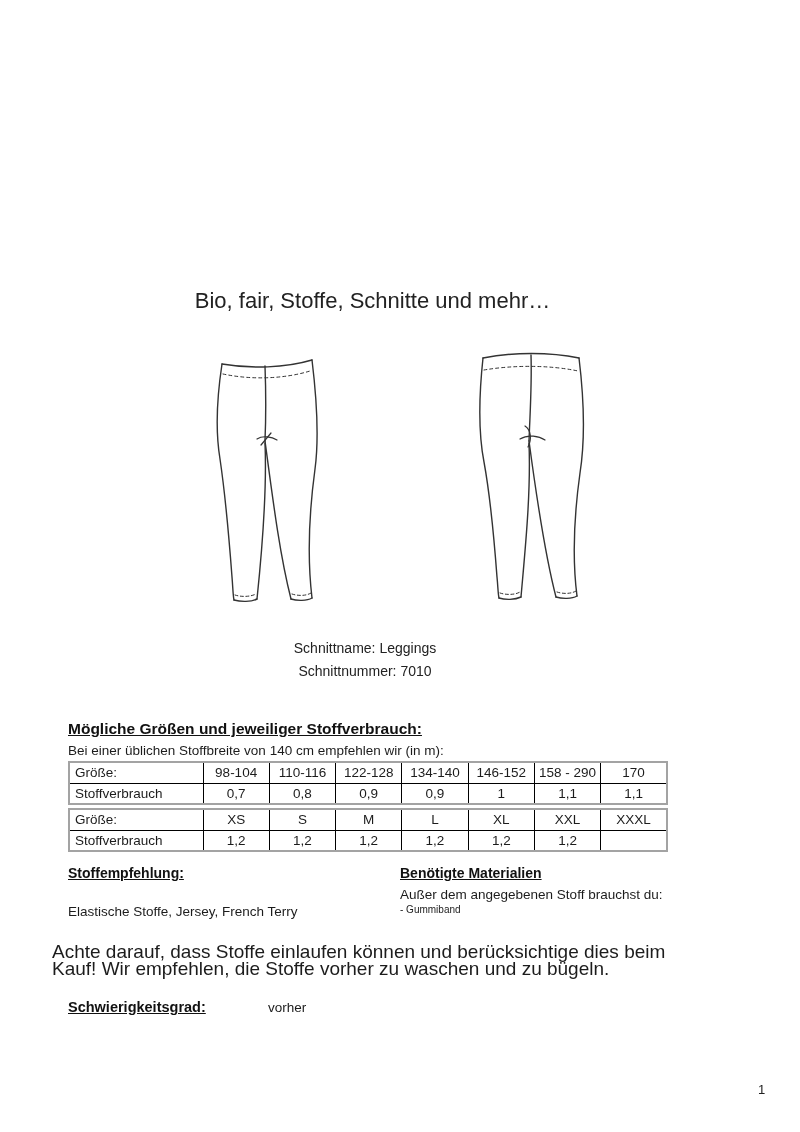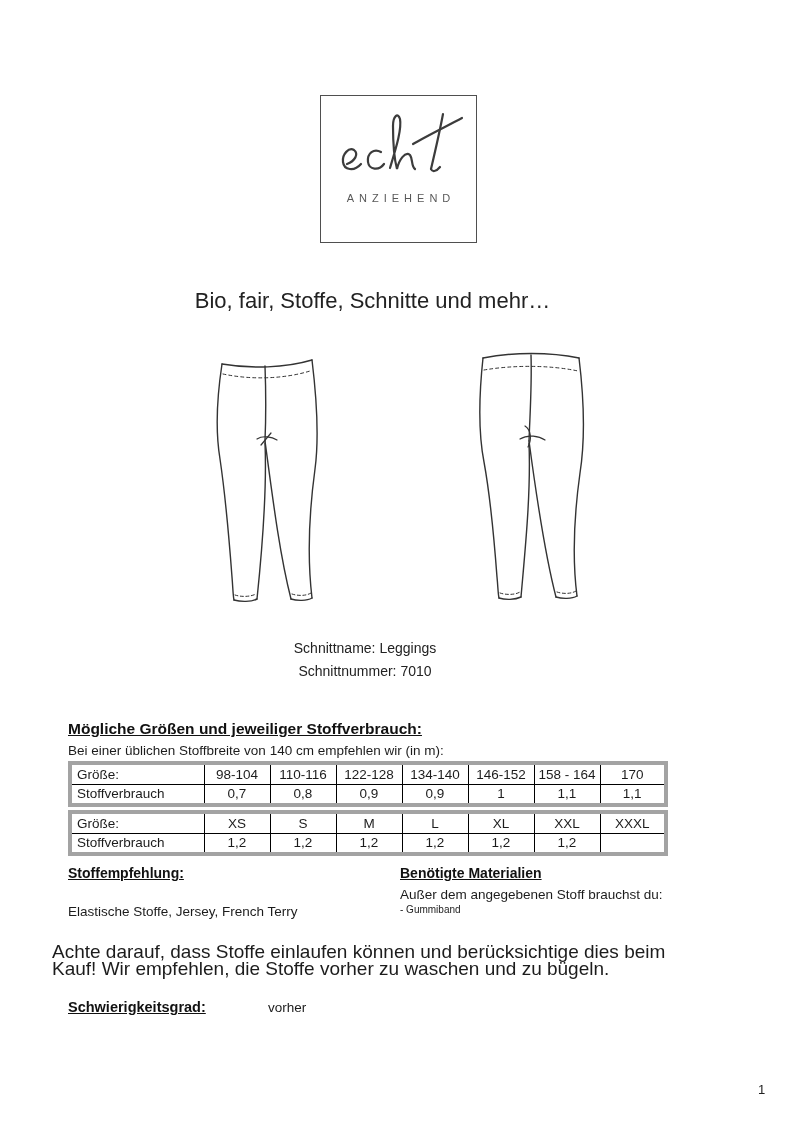--- a/index.html
+++ b/index.html
@@ -43,21 +43,21 @@
   }
   .sizes-intro { position:absolute; left:68px; top:743px; font-size:13.5px; }
 
   .tables-wrap { position:absolute; left:68px; top:761px; }
   table.size-table { border-collapse:collapse; table-layout:fixed; width:600px; background:#fff; }
   table.size-table + table.size-table { margin-top:3px; }
   table.size-table td {
     border:1px solid #000; height:21px; font-size:13.5px; text-align:center;
     padding:0 2px; overflow:hidden; white-space:nowrap;
   }
-  table.size-table { border:4px solid #a3a3a3; }
+  table.size-table { border:2px solid #a3a3a3; }
   table.size-table td.rowlabel { text-align:left; padding-left:5px; width:134px; }
 
   
   .sub-heading {
     font-size:14px; font-weight:bold; text-decoration:underline; color:#111;
     position:absolute;
   }
   .fabric-heading    { left:68px;  top:865px; }
   .materials-heading { left:400px; top:865px; }
   .materials-line1 { position:absolute; left:400px; top:887px; font-size:13.5px; }
@@ -75,33 +75,20 @@
   .difficulty-value { position:absolute; left:268px; top:1000px; font-size:13.5px; }
 
   
   .page-number { position:absolute; left:758px; top:1082px; font-size:13px; color:#222; }
 </style>
 </head>
 <body>
 
 <div class="page">
 
-  <div class="logo-box">
-    <svg class="logo-script" width="140" height="82" viewBox="0 0 140 82">
-      <g fill="none" stroke="#3c3c3c" stroke-width="2.2" stroke-linecap="round">
-        <path d="M18,56 C26,53 30,46 25,42 C20,39 13,46 14,54 C15,62 25,64 32,56"></path>
-        <path d="M52,44 C45,40 38,45 39,54 C40,62 50,63 55,56"></path>
-        <path d="M61,60 C66,43 73,22 71,11 C69,4 64,8 64,18 C64,34 65,50 68,61 C70,52 76,43 81,47 C84,51 82,58 86,61"></path>
-        <path d="M102,61 C106,44 111,22 114,6"></path>
-        <path d="M102,61 C103,64 107,64 111,59"></path>
-        <path d="M84,36 C96,29 116,19 133,10"></path>
-      </g>
-    </svg>
-    <div class="logo-caption">ANZIEHEND</div>
-  </div>
 
   <div class="doc-title">Bio, fair, Stoffe, Schnitte und mehr…</div>
 
   <svg class="drawing-front" width="105" height="257" viewBox="0 0 105 257">
     <g fill="none" stroke="#333" stroke-width="1.4" stroke-linecap="round">
       <path d="M7,13 C36,18 70,17 97,9"></path>
       <path d="M7,13 C2,46 0,78 5,108 C10,142 14,186 17,226 C18,238 18,245 19,249"></path>
       <path d="M19,249 C26,251 36,251 42,248"></path>
       <path d="M42,248 C47,200 52,140 50,92"></path>
       <path d="M50,90 C58,150 65,205 76,248"></path>
@@ -145,21 +132,21 @@
   <div class="tables-wrap">
     <table class="size-table">
       <tbody>
           <tr>
         <td class="rowlabel">Größe:</td>
         <td>98-104</td>
         <td>110-116</td>
         <td>122-128</td>
         <td>134-140</td>
         <td>146-152</td>
-        <td>158 - 164</td>
+        <td>158 - 290</td>
         <td>170</td>
       </tr>
       <tr>
         <td class="rowlabel">Stoffverbrauch</td>
         <td>0,7</td>
         <td>0,8</td>
         <td>0,9</td>
         <td>0,9</td>
         <td>1</td>
         <td>1,1</td>

